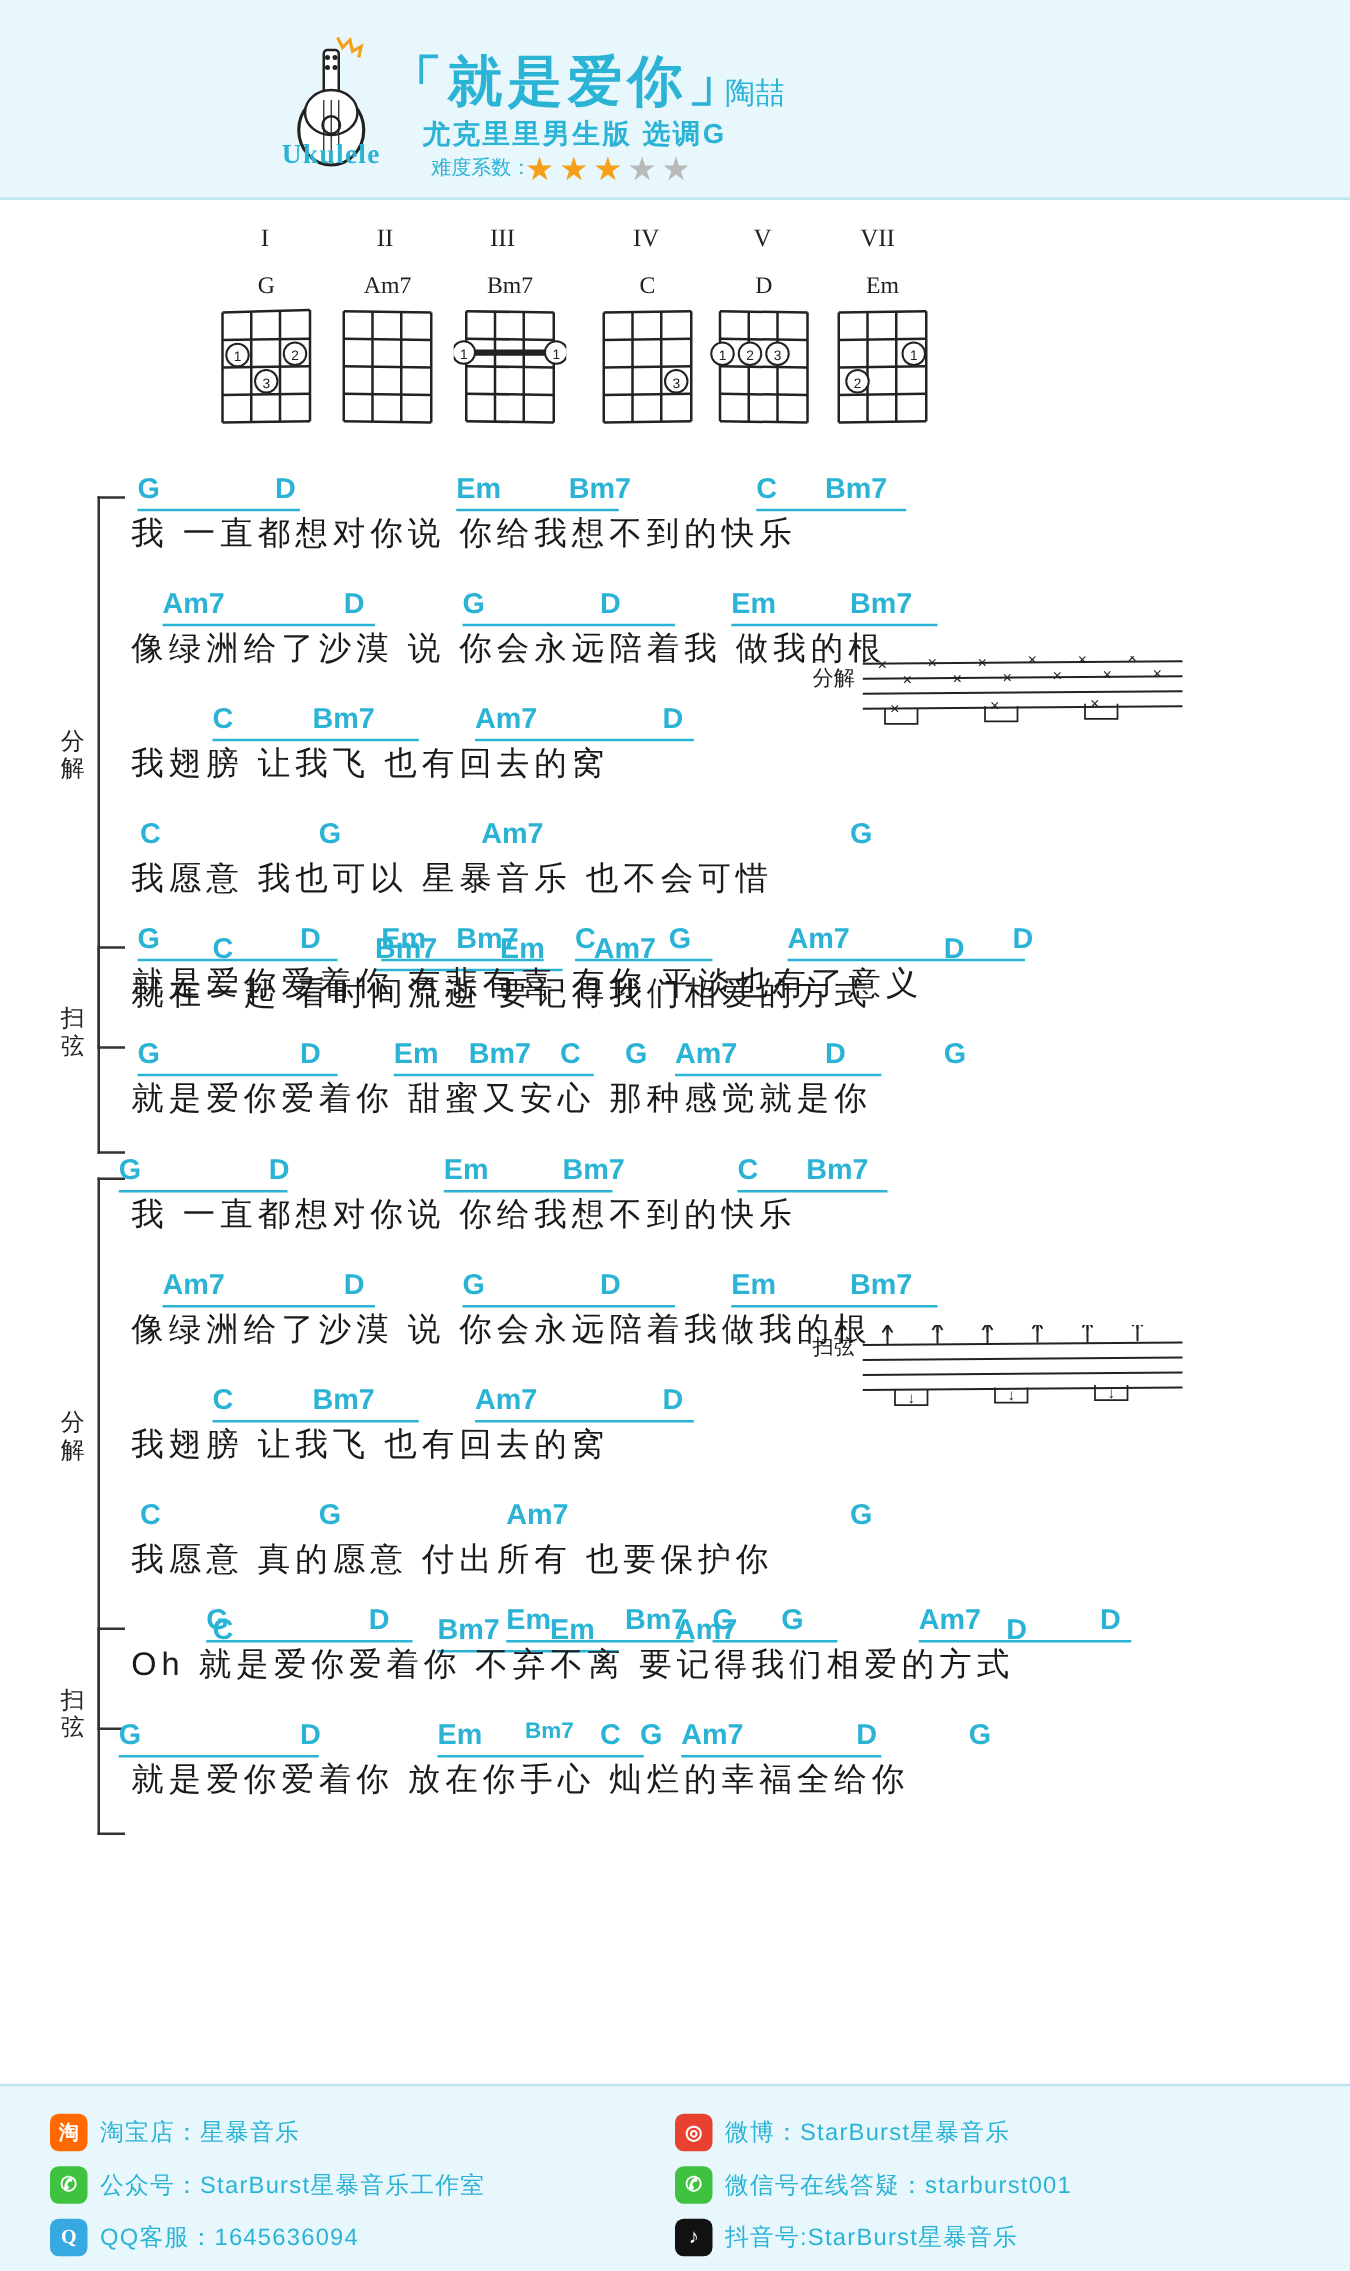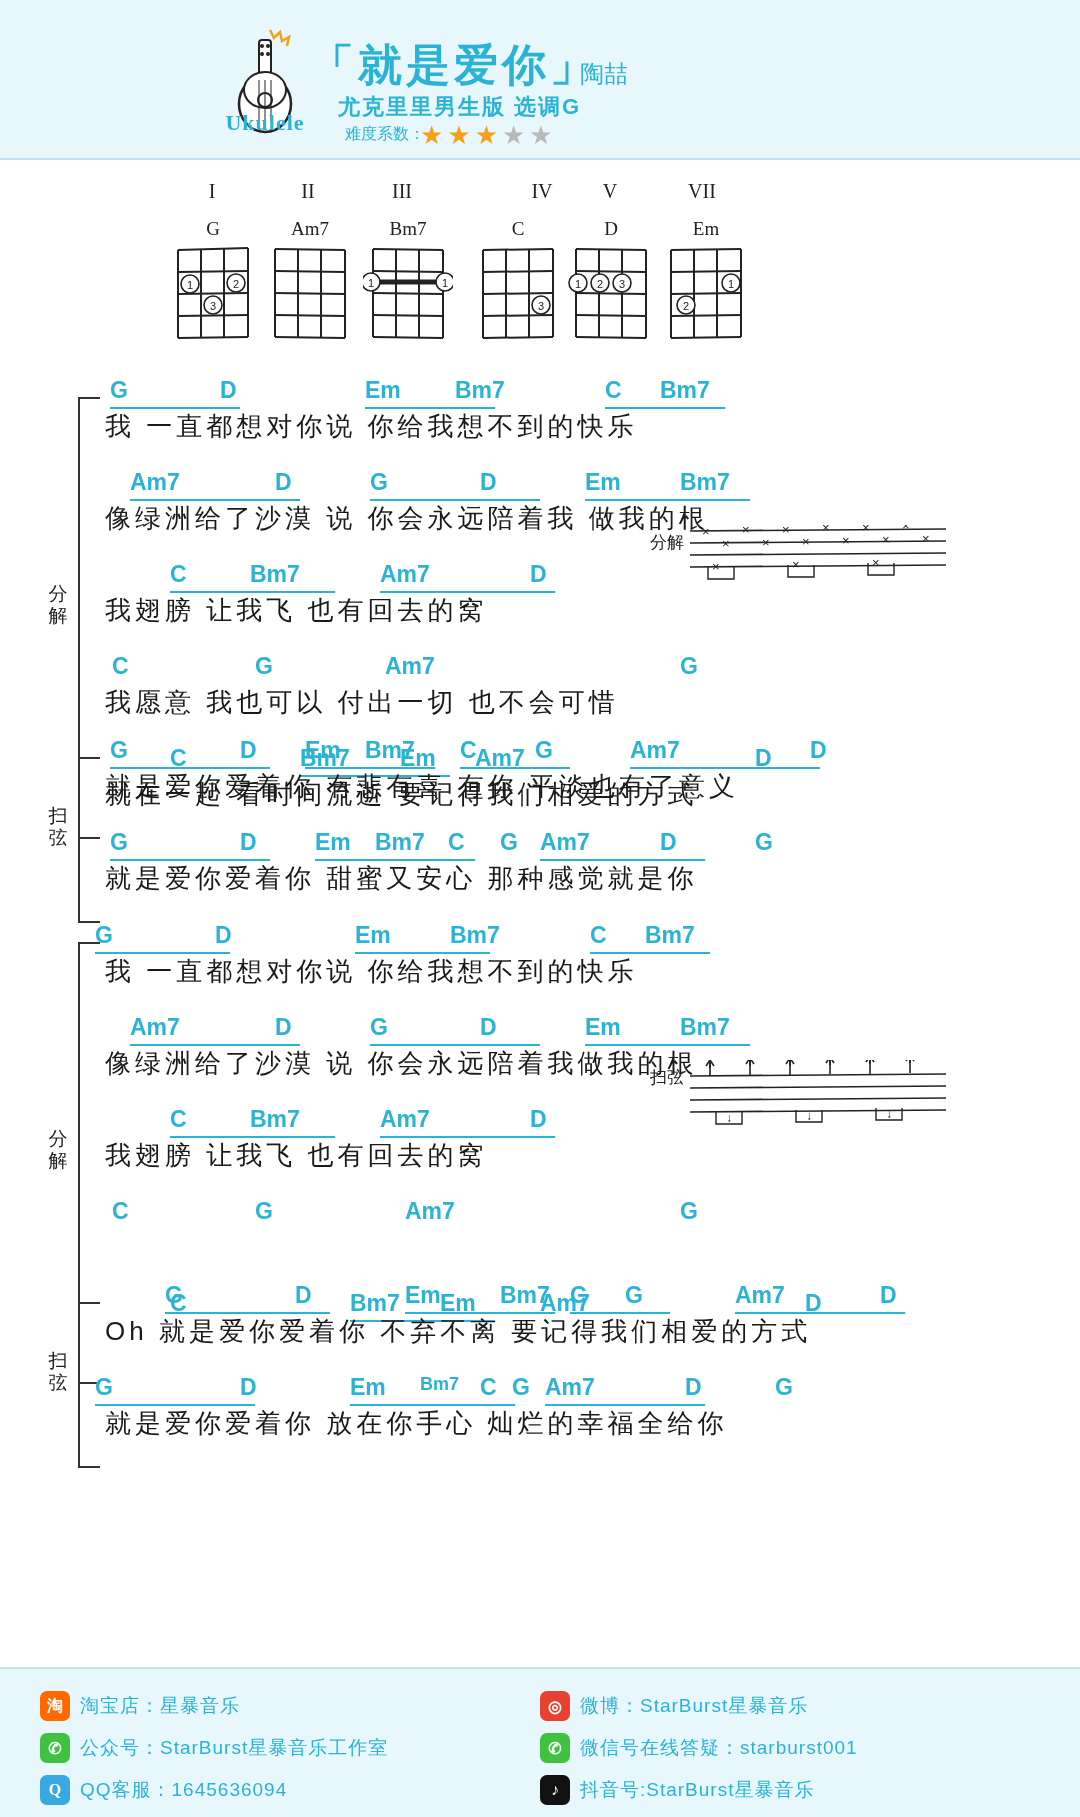--- a/index.html
+++ b/index.html
@@ -180,21 +180,21 @@
     <div class="difficulty-label">难度系数：</div>
     <div class="stars">
       <span class="star-on">★</span><span class="star-on">★</span><span class="star-on">★</span><span class="star-off">★</span><span class="star-off">★</span>
     </div>
   </div>
 
   <div class="chords-area">
     <div class="roman" style="left:182px; top:20px;">I</div>
     <div class="roman" style="left:278px; top:20px;">II</div>
     <div class="roman" style="left:372px; top:20px;">III</div>
-    <div class="roman" style="left:512px; top:20px;">IV</div>
+    <div class="roman" style="left:487px; top:20px;">IV</div>
     <div class="roman" style="left:580px; top:20px;">V</div>
     <div class="roman" style="left:672px; top:20px;">VII</div>
 
     <div class="chordbox" style="left:165px; top:58px;">
       <div class="chordname">G</div>
       <div class="grid">
         <svg width="90" height="100" viewBox="0 0 90 100">
           <g stroke="#222" stroke-width="2" fill="none">
             <line x1="10" y1="8" x2="80" y2="6"></line>
             <line x1="10" y1="30" x2="80" y2="29"></line>
@@ -374,21 +374,21 @@
           </div>
           <div class="lyric gap">我翅膀 让我飞 也有回去的窝</div>
         </div>
         <div class="line">
           <div class="chordrow">
             <span class="chord" style="left: 112px;">C</span>
             <span class="chord" style="left: 255px;">G</span>
             <span class="chord" style="left: 385px;">Am7</span>
             <span class="chord" style="left: 680px;">G</span>
           </div>
-          <div class="lyric gap">我愿意 我也可以 付出一切 也不会可惜</div>
+          <div class="lyric gap">我愿意 我也可以 星暴音乐 也不会可惜</div>
         </div>
         <div class="line">
           <div class="chordrow">
             <span class="chord" style="left: 170px;">C</span>
             <span class="chord" style="left: 300px;">Bm7</span>
             <span class="ul" style="left: 300px; width: 150px;"></span>
             <span class="chord" style="left: 400px;">Em</span>
             <span class="chord" style="left: 475px;">Am7</span>
             <span class="chord" style="left: 755px;">D</span>
           </div>
@@ -477,20 +477,21 @@
           </div>
           <div class="lyric gap">我翅膀 让我飞 也有回去的窝</div>
         </div>
         <div class="line">
           <div class="chordrow">
             <span class="chord" style="left: 112px;">C</span>
             <span class="chord" style="left: 255px;">G</span>
             <span class="chord" style="left: 405px;">Am7</span>
             <span class="chord" style="left: 680px;">G</span>
           </div>
+          <div class="lyric gap">我愿意 真的愿意 付出所有 也要保护你</div>
         </div>
         <div class="line">
           <div class="chordrow">
             <span class="chord" style="left: 170px;">C</span>
             <span class="chord" style="left: 350px;">Bm7</span>
             <span class="ul" style="left: 350px; width: 145px;"></span>
             <span class="chord" style="left: 440px;">Em</span>
             <span class="chord" style="left: 540px;">Am7</span>
             <span class="chord" style="left: 805px;">D</span>
           </div>

